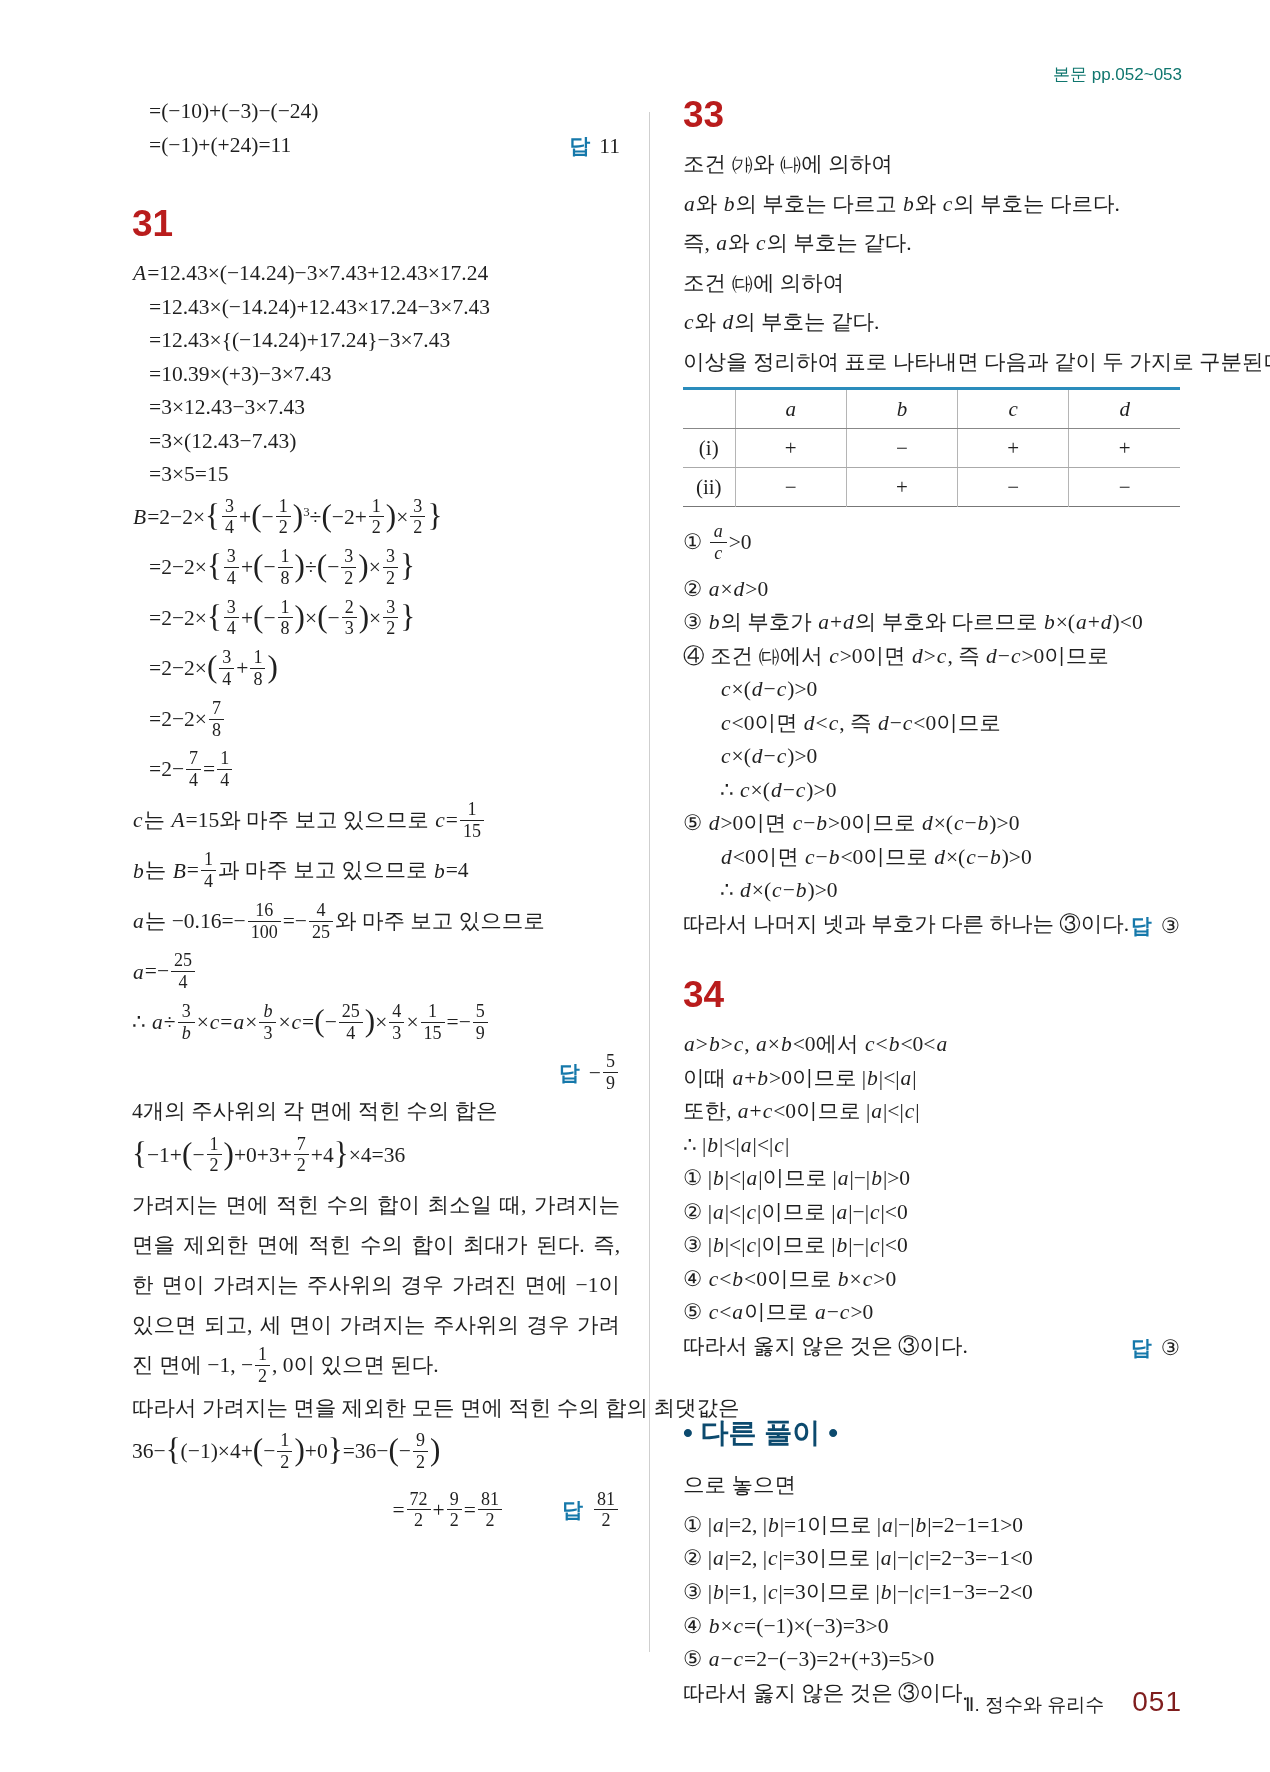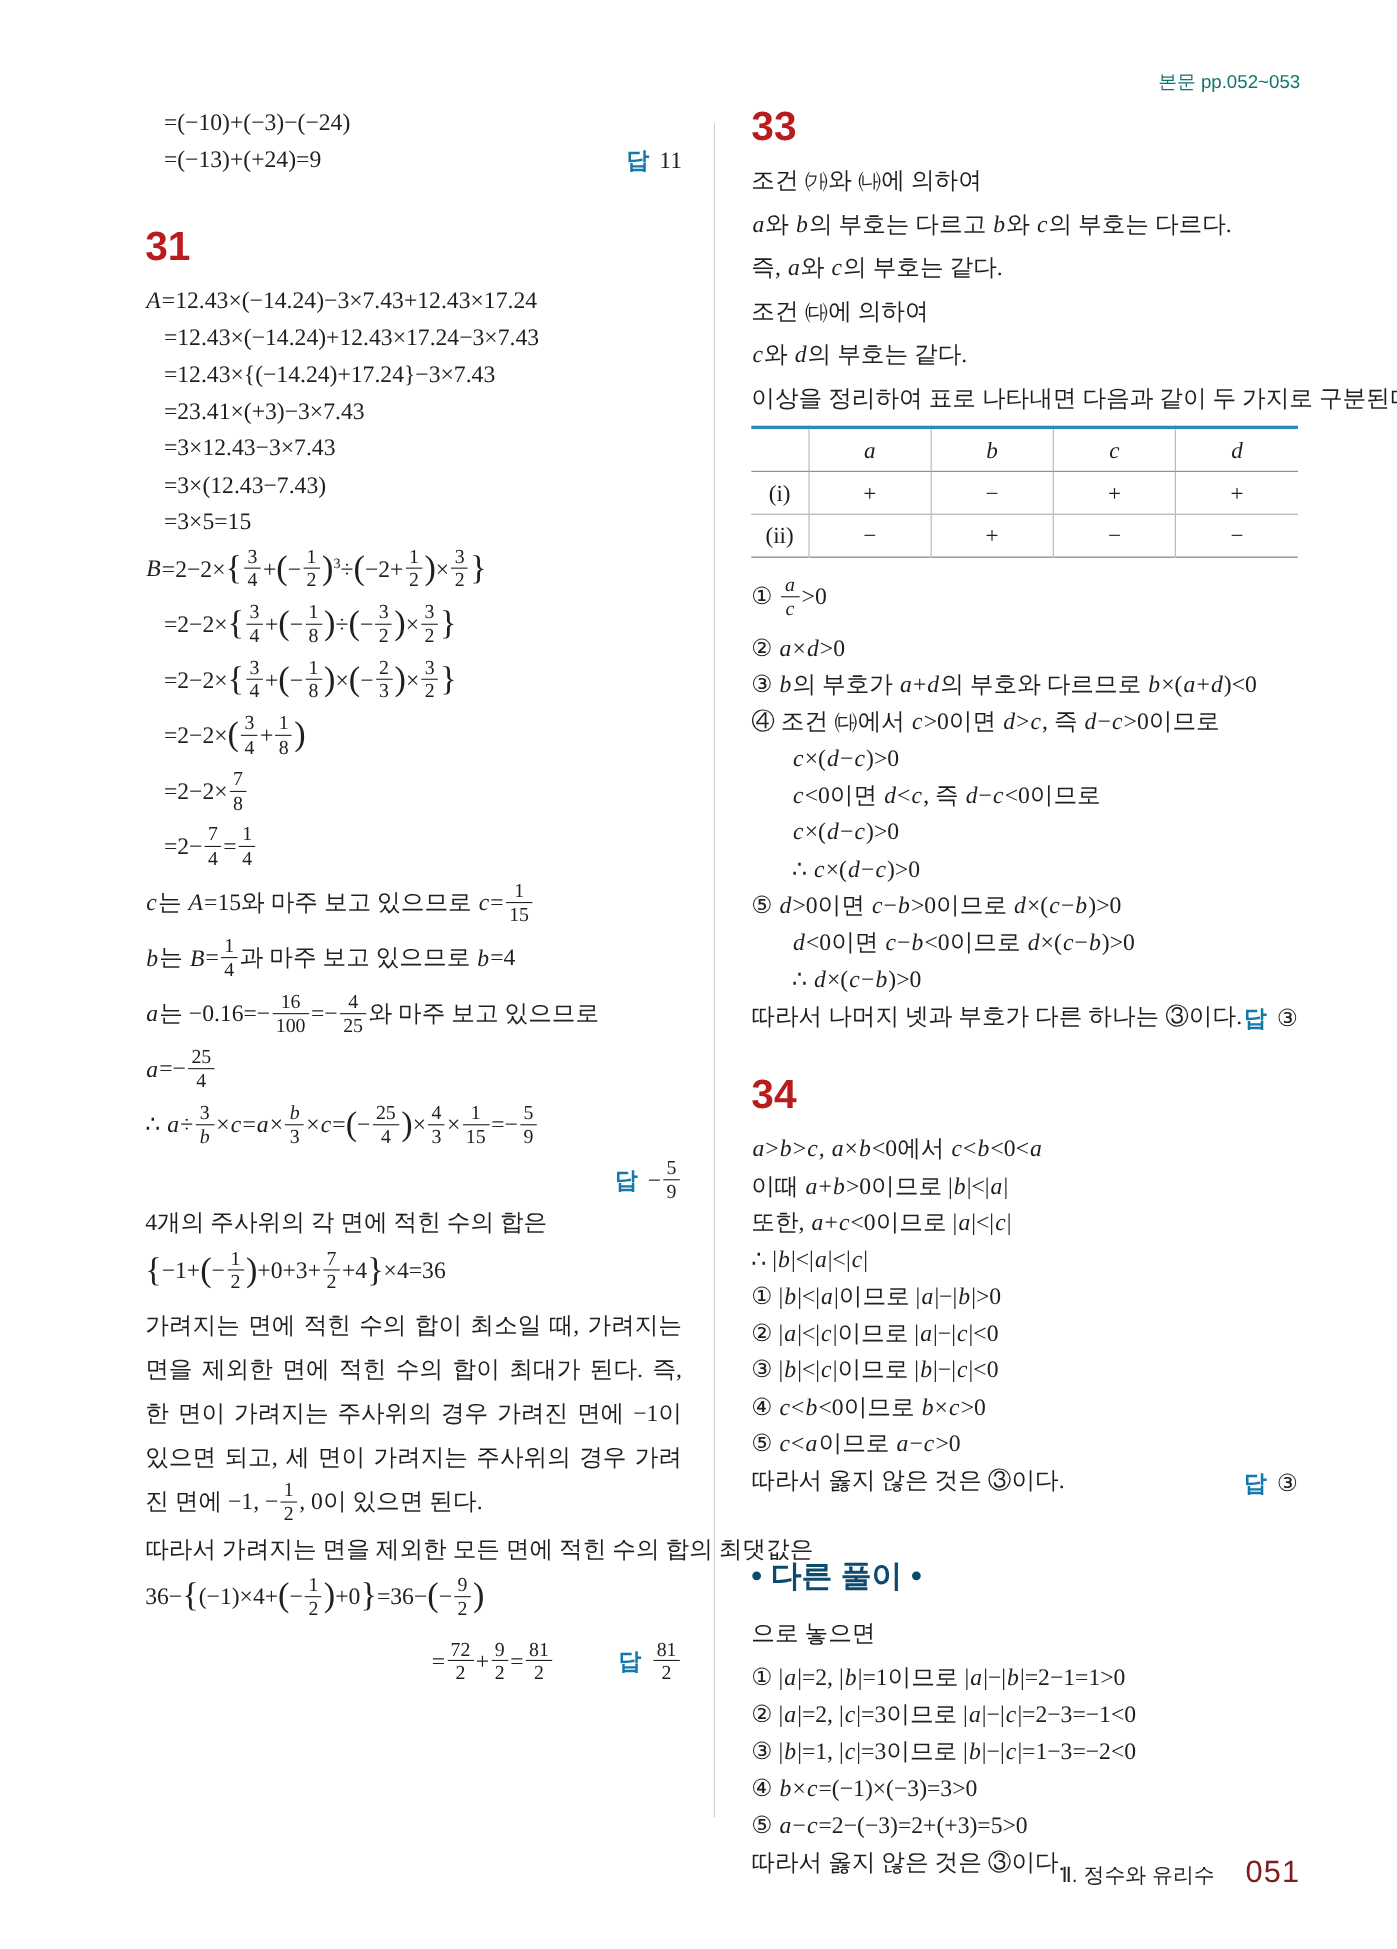--- a/index.html
+++ b/index.html
@@ -91,33 +91,33 @@
 <body>
 
 <div class="page-header">본문 pp.052~053</div>
 <div class="divider"></div>
 
 <div class="col col-left">
 
   <section class="sec-prev">
     <div class="line cont">=(−10)+(−3)−(−24)</div>
     <div class="ansrow">
-      <span class="line cont">=(−13)+(+24)=9</span>
+      <span class="line cont">=(−1)+(+24)=11</span>
       <span class="answer">
         <span class="anslabel">답</span><span>11</span>
       </span>
     </div>
   </section>
 
   <h2 class="pnum">31</h2>
   <section>
     <div class="line"><i>A</i>=12.43×(−14.24)−3×7.43+12.43×17.24</div>
     <div class="line cont">=12.43×(−14.24)+12.43×17.24−3×7.43</div>
     <div class="line cont">=12.43×{(−14.24)+17.24}−3×7.43</div>
-    <div class="line cont">=23.41×(+3)−3×7.43</div>
+    <div class="line cont">=10.39×(+3)−3×7.43</div>
     <div class="line cont">=3×12.43−3×7.43</div>
     <div class="line cont">=3×(12.43−7.43)</div>
     <div class="line cont">=3×5=15</div>
 
     <div class="gap-top"></div>
     <div class="line fline"><i>B</i>=2−2×<span class="big">{</span><span class="frac">
           <span class="fn">3</span>
           <span class="fd">4</span>
         </span>+<span class="big">(</span>−<span class="frac">
           <span class="fn">1</span>

